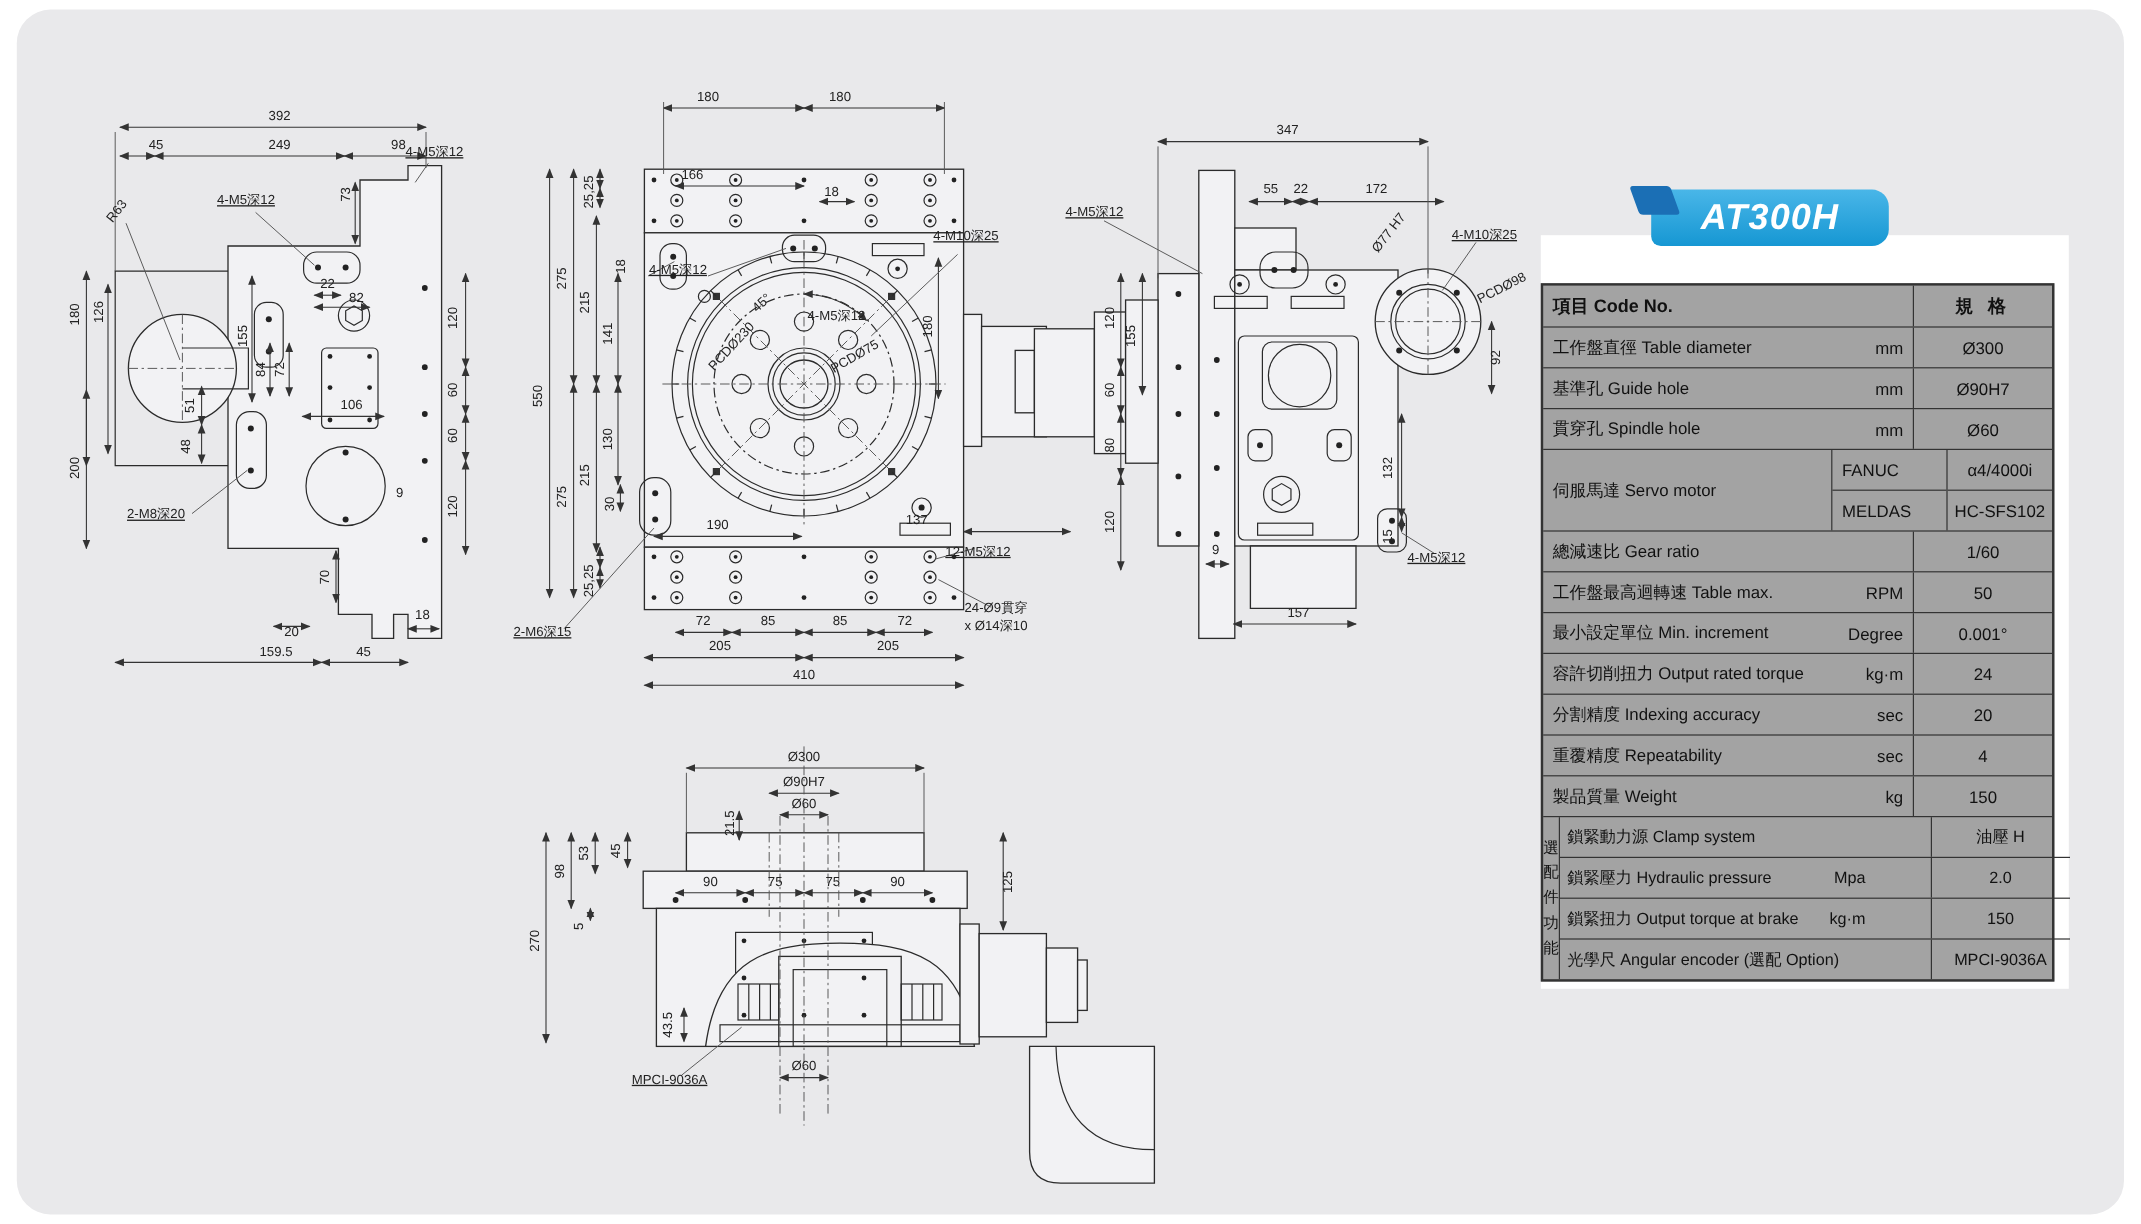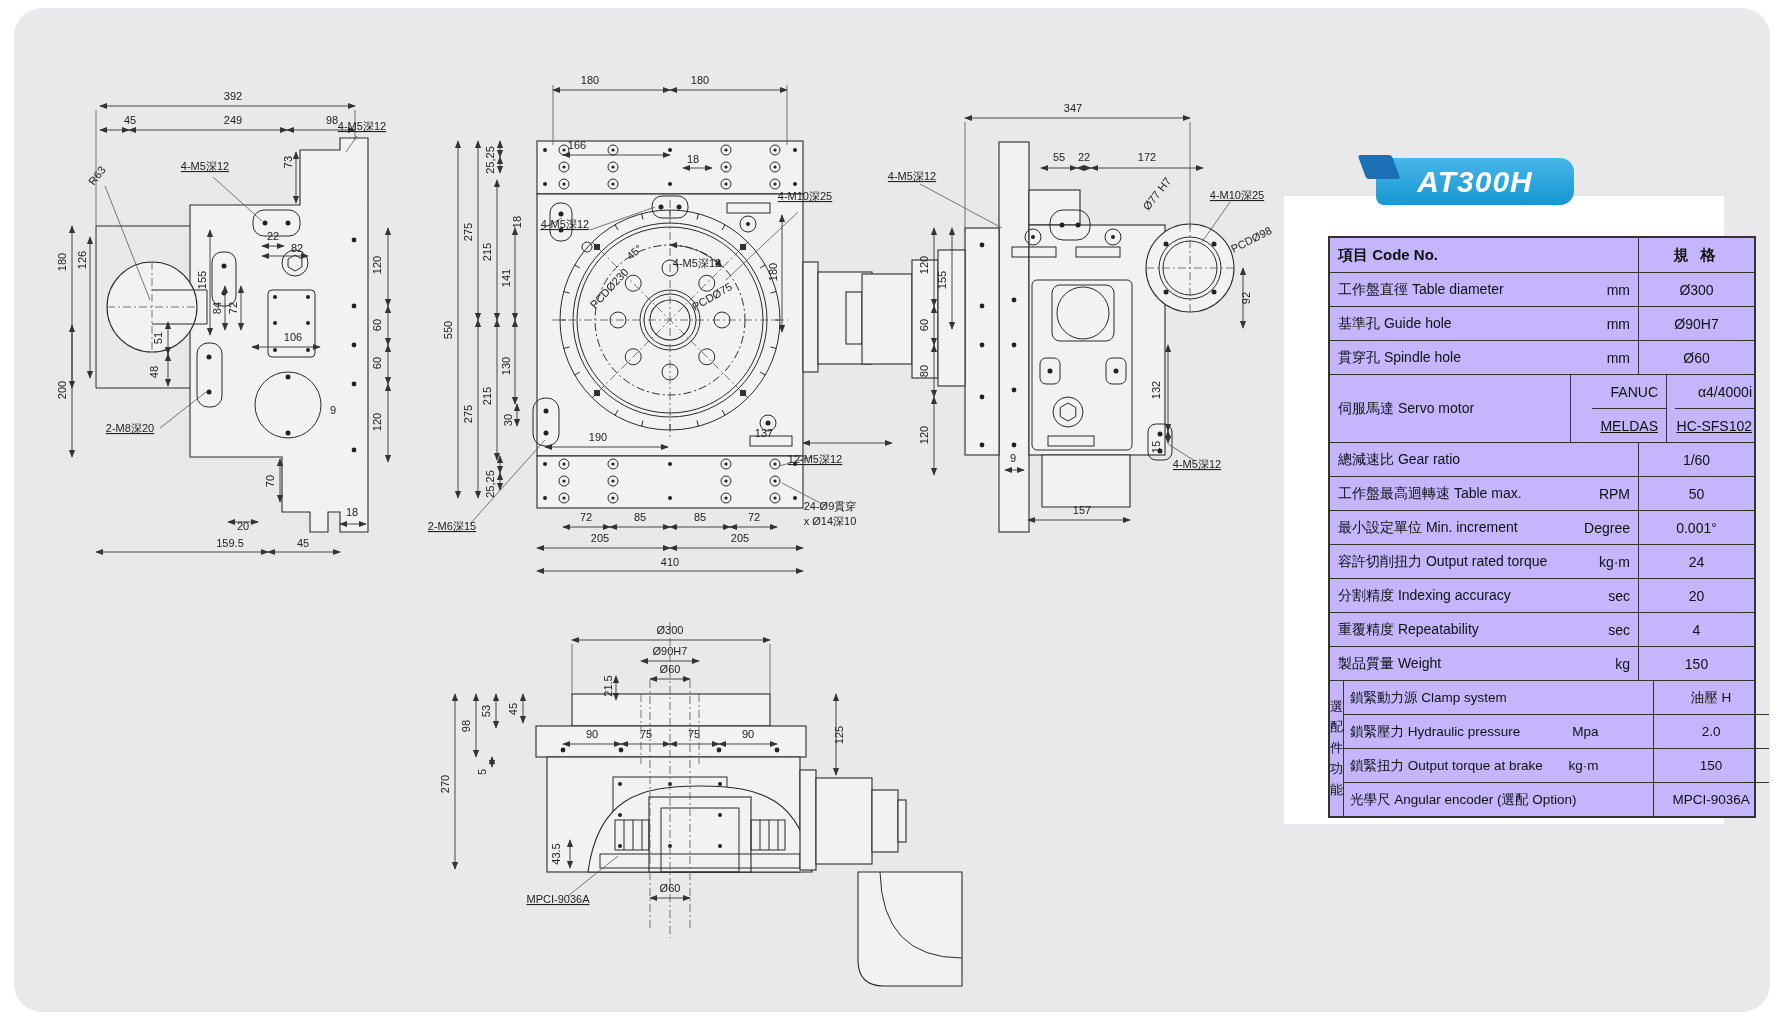--- a/index.html
+++ b/index.html
@@ -23,40 +23,40 @@
   .panel{position:absolute;left:1284px;top:196px;width:440px;height:628px;
          background:#ffffff;z-index:2;}
   .banner{position:absolute;left:1376px;top:158px;width:198px;height:47px;
           background:linear-gradient(#49b6e8,#1697d3);
           border-radius:8px 14px 14px 8px;z-index:4;
           display:flex;align-items:center;justify-content:center;}
   .banner::before{content:"";position:absolute;left:-14px;top:-3px;width:34px;height:24px;
           background:#1b6fb5;transform:skewX(20deg);z-index:-1;border-radius:3px;}
   .banner span{color:#fff;font-size:30px;font-weight:bold;font-style:italic;
           letter-spacing:1px;}
-  .spec-table{position:absolute;left:1328px;top:236px;width:428px;z-index:3;
-          background:#c4b5fd;border:2px solid #333;box-sizing:border-box;
+  .spec-table{position:absolute;left:1284px;top:236px;width:428px;z-index:3;
+          background:#a3a3a3;border:2px solid #333;box-sizing:border-box;
           font-size:14px;color:#111;}
   .srow{display:flex;height:34px;border-top:1px solid #333;box-sizing:border-box;
           align-items:stretch;}
   .srow:first-child{border-top:none;}
   .srow.servo{height:68px;}
   .srow.group{height:136px;}
   .slabel{flex:1;display:flex;justify-content:space-between;align-items:center;
           padding:0 8px;min-width:0;white-space:nowrap;overflow:hidden;}
   .sunit{margin-left:22px;}
   .svalue{width:116px;border-left:1px solid #333;display:flex;align-items:center;
           justify-content:center;box-sizing:border-box;}
   .srow.header .slabel{font-weight:700;font-size:15px;}
   .srow.header .svalue{font-weight:700;font-size:15px;letter-spacing:4px;}
-  .brandcol,.valcol{display:flex;flex-direction:column;box-sizing:border-box;align-items:flex-end;}
+  .brandcol,.valcol{display:flex;flex-direction:column;box-sizing:border-box;}
   .brandcol{width:96px;border-left:1px solid #333;}
   .valcol{width:88px;border-left:1px solid #333;}
   .subcell{flex:1;display:flex;align-items:center;padding:0 8px;box-sizing:border-box;}
-  .subcell+.subcell{border-top:1px solid #333;text-decoration:underline;}
+  .subcell+.subcell{border-top:1px solid #333;}
   .valcol .subcell{justify-content:center;padding:0 2px;}
   .gcol{width:26px;display:flex;align-items:center;justify-content:center;
         text-align:center;white-space:pre-line;font-size:13px;line-height:1.6;}
   .ginner{flex:1;display:flex;flex-direction:column;border-left:1px solid #333;}
   .grow{flex:1;display:flex;box-sizing:border-box;}
   .grow+.grow{border-top:1px solid #333;gap:48px;}
   .grow .slabel{padding:0 6px;font-size:13.5px;}
   .grow .svalue{font-size:13.5px;}
 </style>
 </head>

